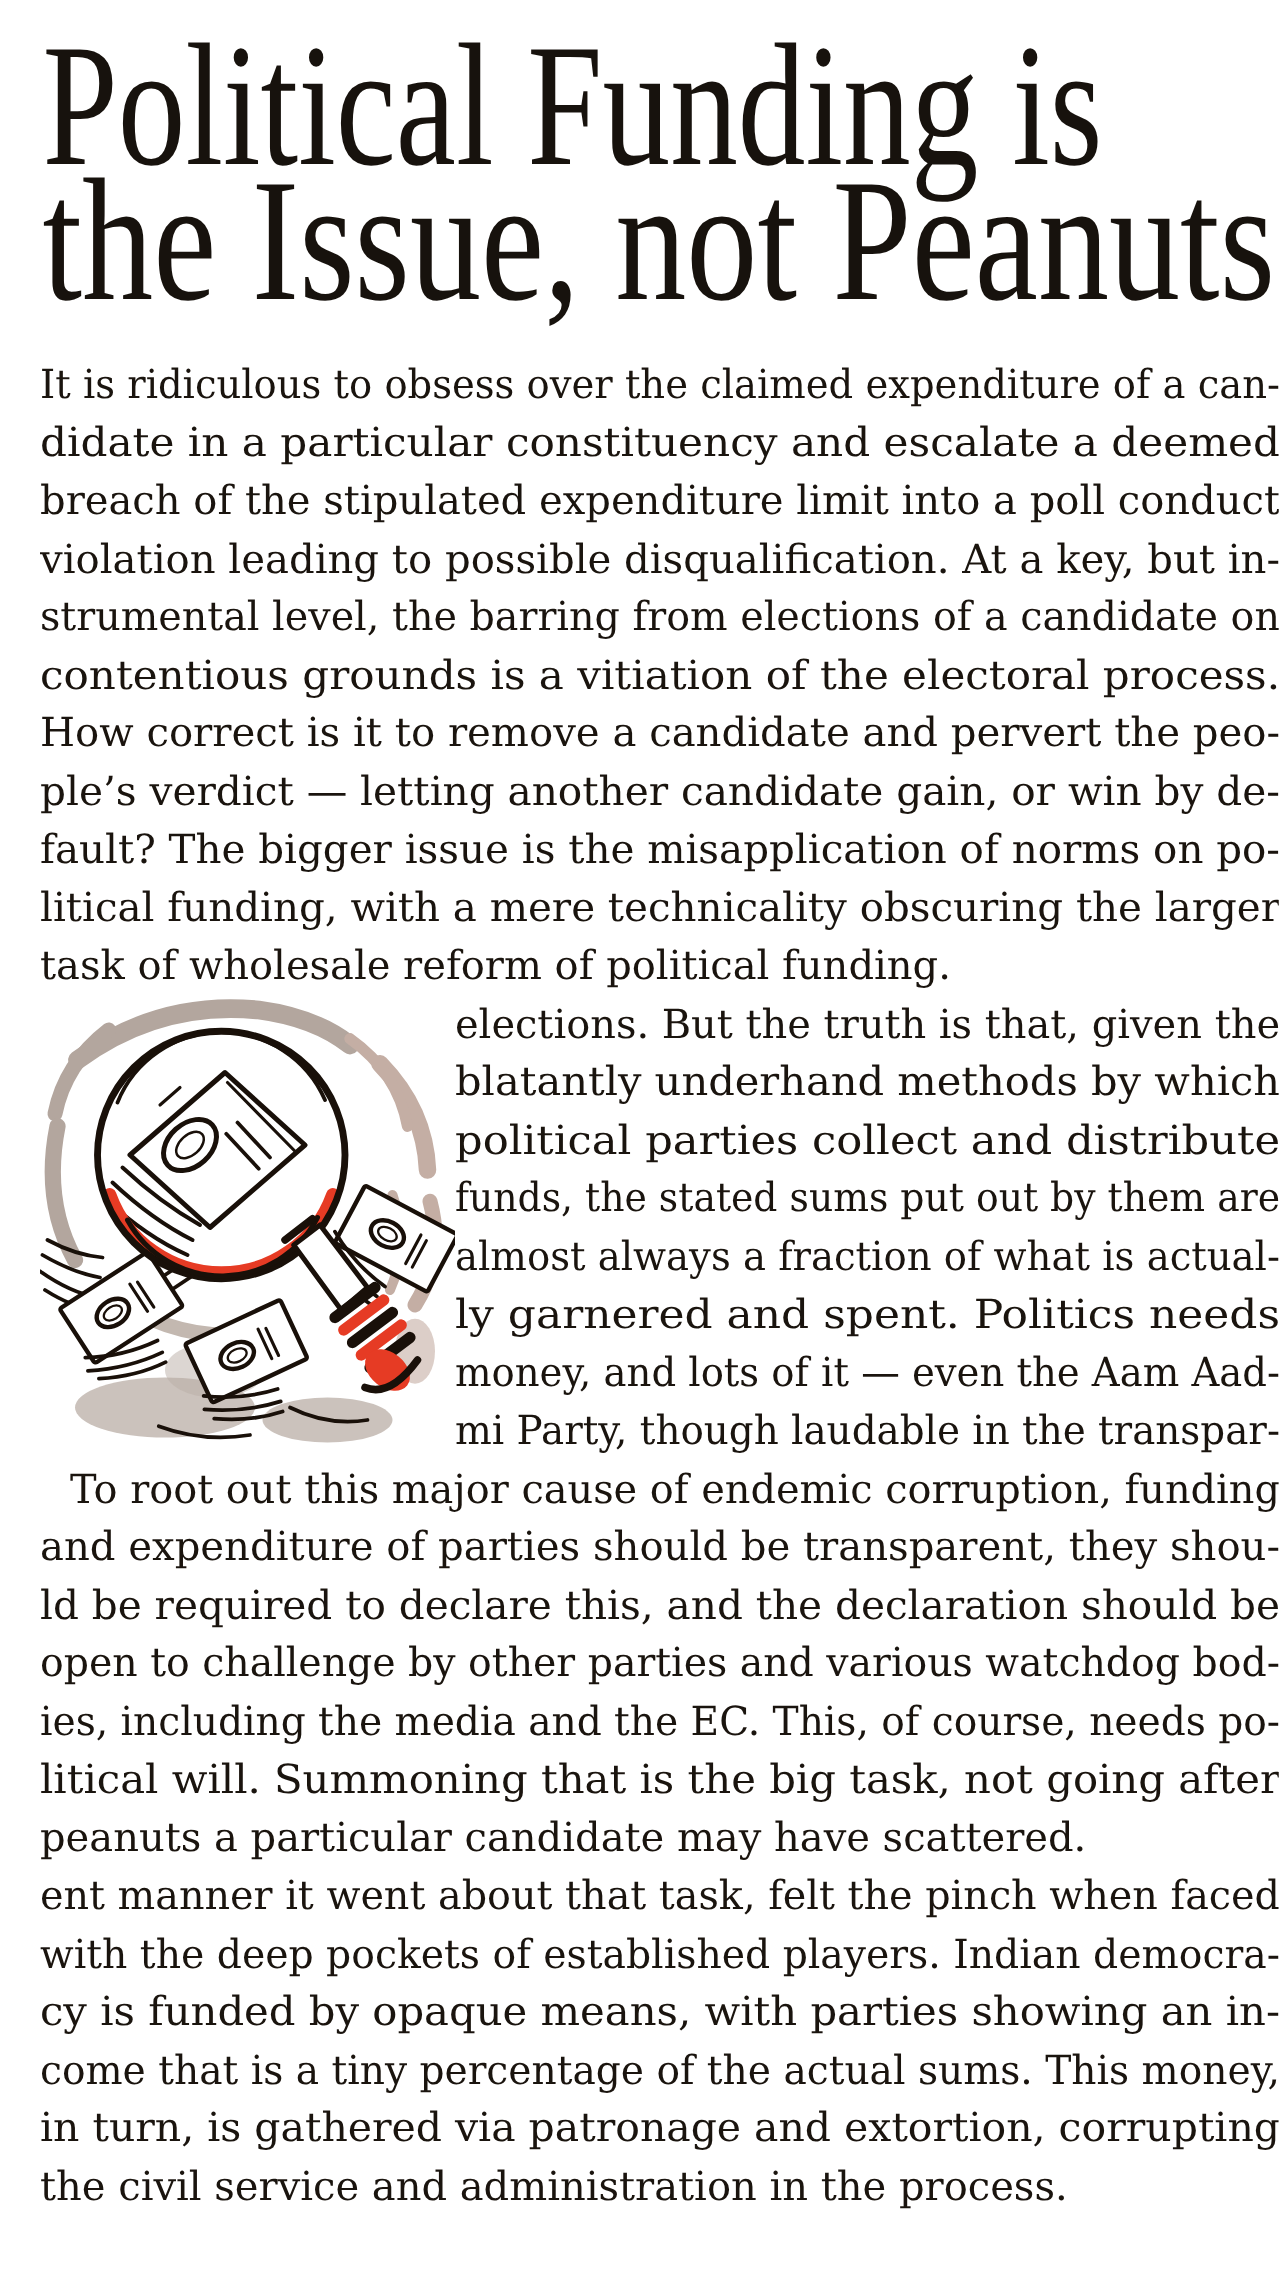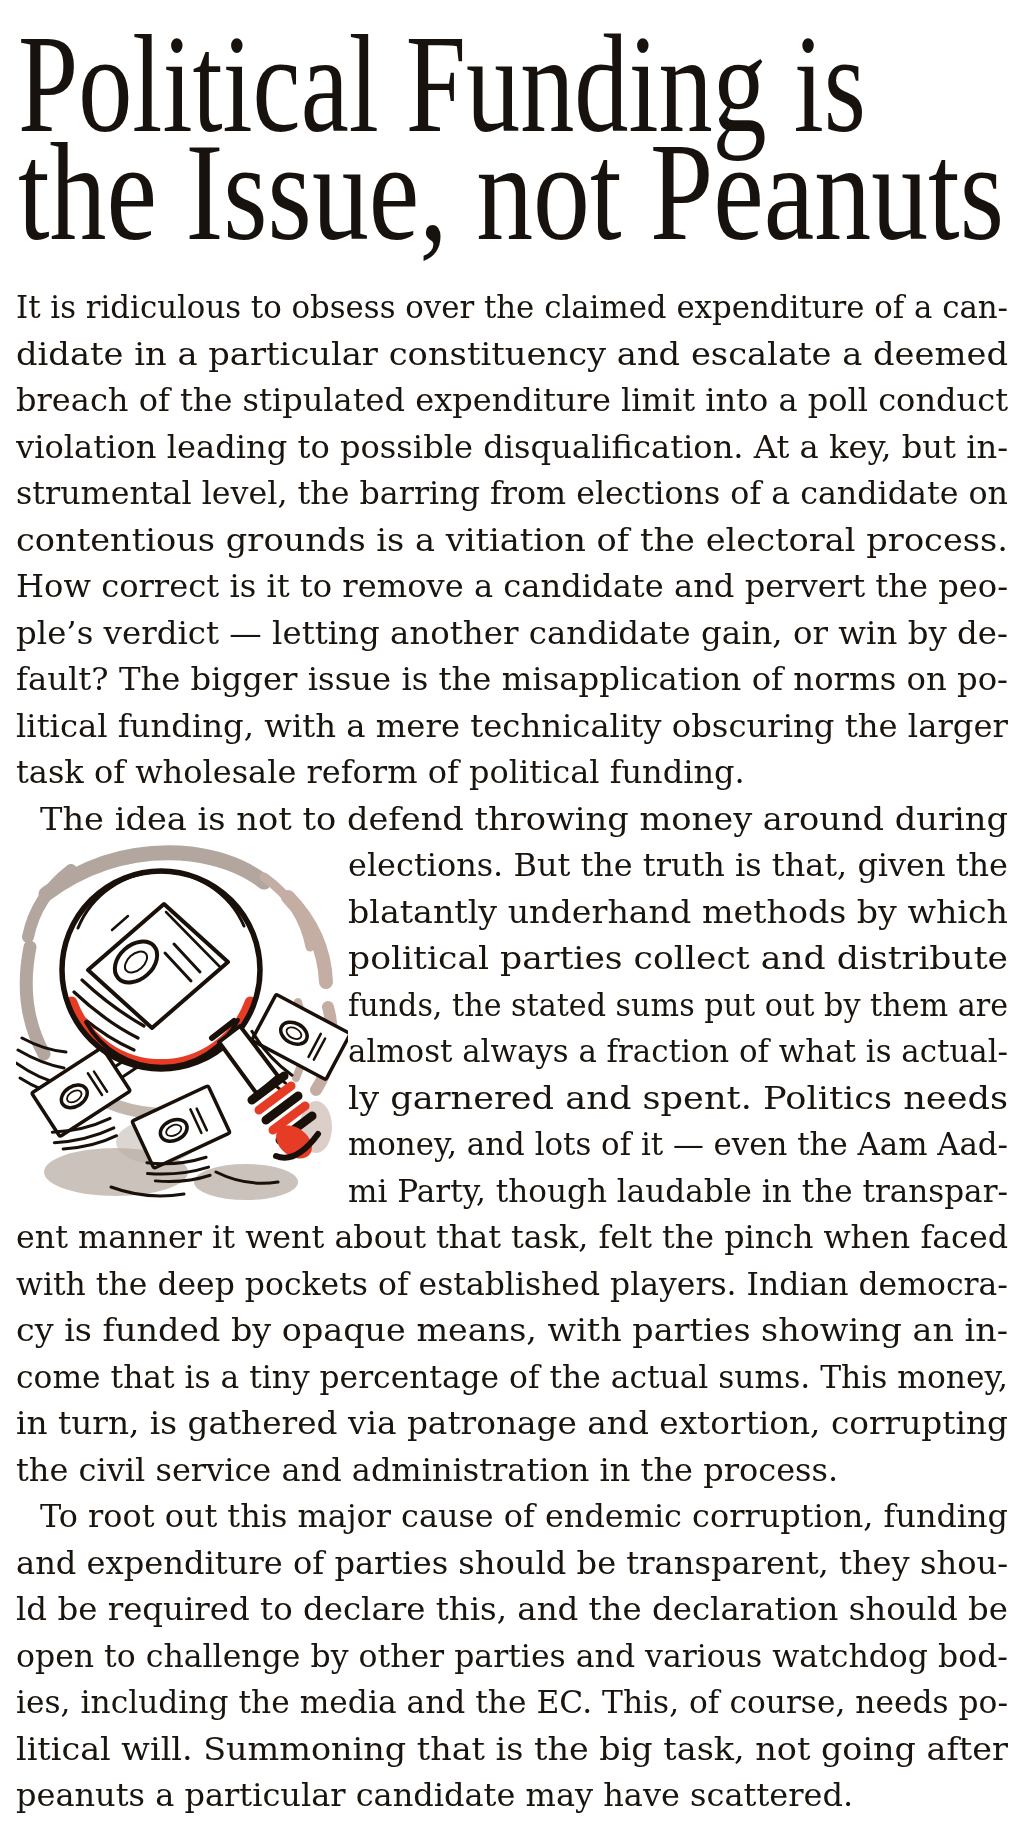--- a/index.html
+++ b/index.html
@@ -1,20 +1,20 @@
 <!DOCTYPE html>
 <html><head>
 <meta charset="utf-8">
 <style>
   html,body{margin:0;padding:0}
   body{
     width:1023px;height:1827px;background:#ffffff;overflow:hidden;
     font-family:"DejaVu Serif",serif;
   }
-  .page{padding:30px 15px 0 16px;}
+  .page{padding:30px 15px 0 32px;}
   svg{display:block}
   .headline text{
     font-family:"Liberation Serif",serif;
     font-size:140px;
     fill:#17120d;
   }
   .hgap{height:10px}
   .bodyline{display:block}
   .bodyline text{
     font-family:"DejaVu Serif",serif;
@@ -68,25 +68,20 @@
         <text x="0" y="34" textLength="992" lengthAdjust="spacingAndGlyphs">fault? The bigger issue is the misapplication of norms on po-</text>
       </svg>
       <svg width="992" height="46.5" class="bodyline">
         <text x="0" y="34" textLength="992" lengthAdjust="spacingAndGlyphs">litical funding, with a mere technicality obscuring the larger</text>
       </svg>
       <svg width="992" height="46.5" class="bodyline">
         <text x="0" y="34">task of wholesale reform of political funding.</text>
       </svg>
     </div>
 
-  <div id="para2-intro">
-      <svg width="992" height="46.5" class="bodyline">
-        <text x="24" y="34" textLength="968" lengthAdjust="spacingAndGlyphs">The idea is not to defend throwing money around during</text>
-      </svg>
-    </div>
 
   <div class="media-row">
     <div class="illo-box">
       <svg width="332" height="372" viewBox="0 0 332 372">
 
         <g>
           <path class="sw" d="M30,52 Q95,4 175,12 Q220,18 248,40" stroke="#b3a69e" stroke-width="15"></path>
           <path class="sw" d="M55,28 Q20,55 12,95" stroke="#b3a69e" stroke-width="12"></path>
           <path class="sw" d="M14,105 Q2,165 28,212" stroke="#b3a69e" stroke-width="13"></path>
           <path class="sw" d="M272,55 Q308,92 310,140" stroke="#c4aea4" stroke-width="14"></path>
@@ -185,20 +180,44 @@
         </svg>
         <svg width="660" height="46.5" class="bodyline">
           <text x="0" y="34" textLength="660" lengthAdjust="spacingAndGlyphs">money, and lots of it — even the Aam Aad-</text>
         </svg>
         <svg width="660" height="46.5" class="bodyline">
           <text x="0" y="34" textLength="660" lengthAdjust="spacingAndGlyphs">mi Party, though laudable in the transpar-</text>
         </svg>
       </div>
   </div>
 
+  <div id="para3">
+      <svg width="992" height="46.5" class="bodyline">
+        <text x="24" y="34" textLength="968" lengthAdjust="spacingAndGlyphs">To root out this major cause of endemic corruption, funding</text>
+      </svg>
+      <svg width="992" height="46.5" class="bodyline">
+        <text x="0" y="34" textLength="992" lengthAdjust="spacingAndGlyphs">and expenditure of parties should be transparent, they shou-</text>
+      </svg>
+      <svg width="992" height="46.5" class="bodyline">
+        <text x="0" y="34" textLength="992" lengthAdjust="spacingAndGlyphs">ld be required to declare this, and the declaration should be</text>
+      </svg>
+      <svg width="992" height="46.5" class="bodyline">
+        <text x="0" y="34" textLength="992" lengthAdjust="spacingAndGlyphs">open to challenge by other parties and various watchdog bod-</text>
+      </svg>
+      <svg width="992" height="46.5" class="bodyline">
+        <text x="0" y="34" textLength="992" lengthAdjust="spacingAndGlyphs">ies, including the media and the EC. This, of course, needs po-</text>
+      </svg>
+      <svg width="992" height="46.5" class="bodyline">
+        <text x="0" y="34" textLength="992" lengthAdjust="spacingAndGlyphs">litical will. Summoning that is the big task, not going after</text>
+      </svg>
+      <svg width="992" height="46.5" class="bodyline">
+        <text x="0" y="34">peanuts a particular candidate may have scattered.</text>
+      </svg>
+    </div>
+
   <div id="para2-cont">
       <svg width="992" height="46.5" class="bodyline">
         <text x="0" y="34" textLength="992" lengthAdjust="spacingAndGlyphs">ent manner it went about that task, felt the pinch when faced</text>
       </svg>
       <svg width="992" height="46.5" class="bodyline">
         <text x="0" y="34" textLength="992" lengthAdjust="spacingAndGlyphs">with the deep pockets of established players. Indian democra-</text>
       </svg>
       <svg width="992" height="46.5" class="bodyline">
         <text x="0" y="34" textLength="992" lengthAdjust="spacingAndGlyphs">cy is funded by opaque means, with parties showing an in-</text>
       </svg>
@@ -206,37 +225,13 @@
         <text x="0" y="34" textLength="992" lengthAdjust="spacingAndGlyphs">come that is a tiny percentage of the actual sums. This money,</text>
       </svg>
       <svg width="992" height="46.5" class="bodyline">
         <text x="0" y="34" textLength="992" lengthAdjust="spacingAndGlyphs">in turn, is gathered via patronage and extortion, corrupting</text>
       </svg>
       <svg width="992" height="46.5" class="bodyline">
         <text x="0" y="34">the civil service and administration in the process.</text>
       </svg>
     </div>
 
-  <div id="para3">
-      <svg width="992" height="46.5" class="bodyline">
-        <text x="24" y="34" textLength="968" lengthAdjust="spacingAndGlyphs">To root out this major cause of endemic corruption, funding</text>
-      </svg>
-      <svg width="992" height="46.5" class="bodyline">
-        <text x="0" y="34" textLength="992" lengthAdjust="spacingAndGlyphs">and expenditure of parties should be transparent, they shou-</text>
-      </svg>
-      <svg width="992" height="46.5" class="bodyline">
-        <text x="0" y="34" textLength="992" lengthAdjust="spacingAndGlyphs">ld be required to declare this, and the declaration should be</text>
-      </svg>
-      <svg width="992" height="46.5" class="bodyline">
-        <text x="0" y="34" textLength="992" lengthAdjust="spacingAndGlyphs">open to challenge by other parties and various watchdog bod-</text>
-      </svg>
-      <svg width="992" height="46.5" class="bodyline">
-        <text x="0" y="34" textLength="992" lengthAdjust="spacingAndGlyphs">ies, including the media and the EC. This, of course, needs po-</text>
-      </svg>
-      <svg width="992" height="46.5" class="bodyline">
-        <text x="0" y="34" textLength="992" lengthAdjust="spacingAndGlyphs">litical will. Summoning that is the big task, not going after</text>
-      </svg>
-      <svg width="992" height="46.5" class="bodyline">
-        <text x="0" y="34">peanuts a particular candidate may have scattered.</text>
-      </svg>
-    </div>
-
 </div>
 
 </body></html>

